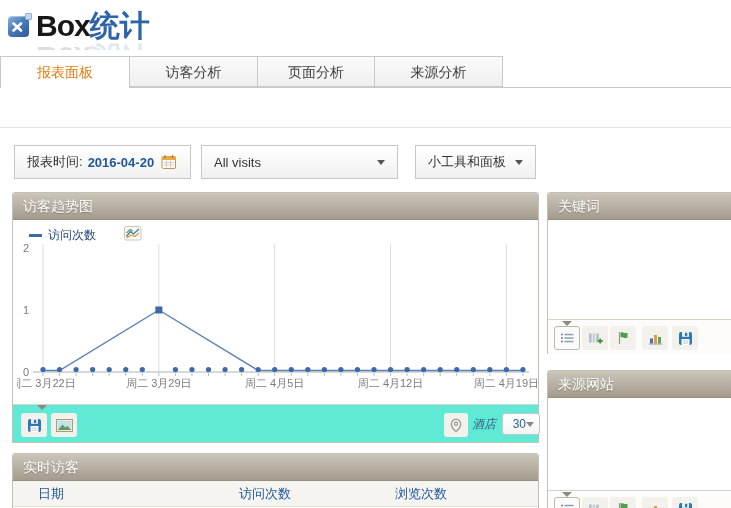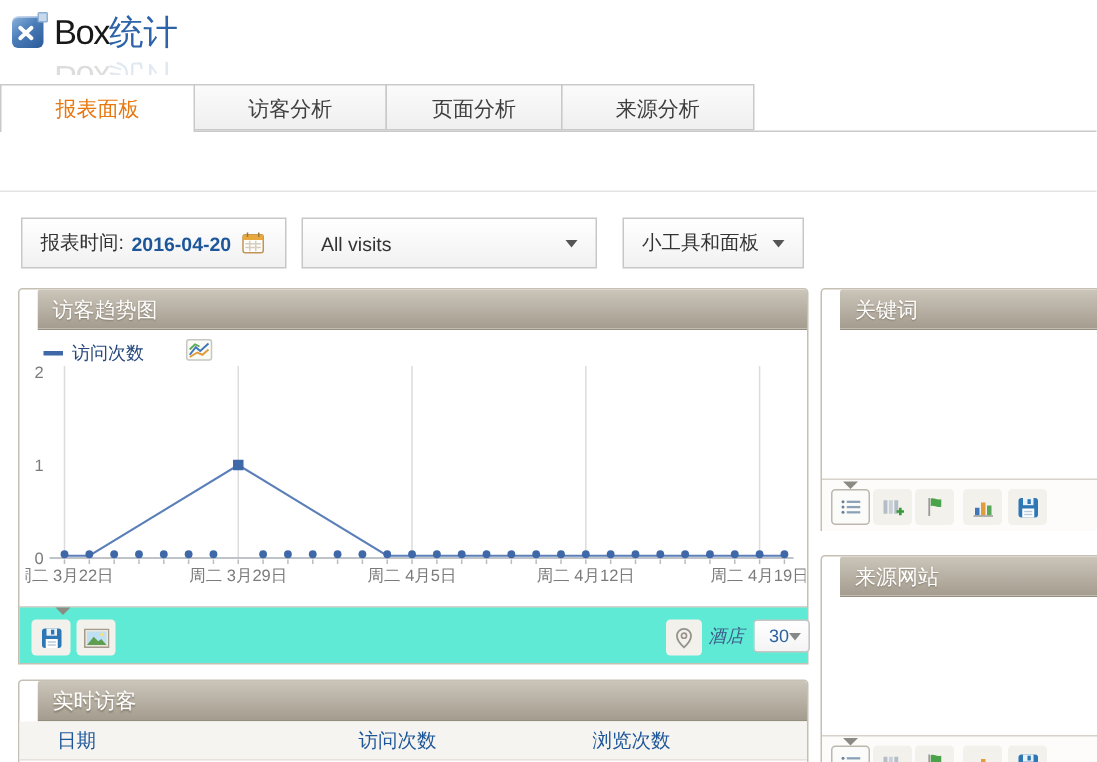--- a/index.html
+++ b/index.html
@@ -7,21 +7,21 @@
     font-family:"Liberation Sans","DejaVu Sans",sans-serif; }
 
   
   .logo { position:absolute; left:8px; top:6px; display:flex; align-items:center; z-index:5; }
   .logo-badge { width:21px; height:21px; border-radius:4px; position:relative;
     background:linear-gradient(140deg,#8db3de 0%,#4a7cb8 45%,#2c5a99 100%);
     box-shadow:inset 0 1px 0 rgba(255,255,255,.4); }
   .logo-badge svg { position:absolute; left:0; top:0; }
   .logo-corner { position:absolute; right:-3px; top:-3px; width:7px; height:7px;
     background:#c7d9ec; border:1px solid #8fb0d2; border-radius:1px; }
-  .logo-text { margin-left:7px; font-size:23px; font-weight:normal; color:#181818; letter-spacing:-1px; }
+  .logo-text { margin-left:7px; font-size:30px; font-weight:bold; color:#181818; letter-spacing:-1px; }
   .logo-text .zh { color:#2d64a8; letter-spacing:0; }
   .logo-mirror { position:absolute; left:8px; top:36px; height:14px; overflow:hidden;
     opacity:.14; pointer-events:none; }
   .logo-mirror .inner { transform:scaleY(-1); display:flex; align-items:center; }
 
   
   .tab-underline { position:absolute; left:0; top:87px; width:731px; height:1px; background:#c9c9c9; }
   .tab { position:absolute; top:56px; height:31px; line-height:30px; text-align:center;
     font-size:14px; color:#3f3f3f; background:linear-gradient(#fbfbfb,#efefef);
     border:1px solid #c9c9c9; z-index:2; cursor:pointer; }
@@ -34,21 +34,21 @@
     background:linear-gradient(#ffffff,#f1f1f1); font-size:13px; color:#333;
     display:flex; align-items:center; padding:0 12px; cursor:pointer; }
   .tbtn .date-val { color:#1e5799; font-weight:bold; margin:0 7px 0 5px; }
   .caret { width:0; height:0; border-left:4px solid transparent; border-right:4px solid transparent;
     border-top:5px solid #555; }
 
   
   .panel { position:absolute; background:#fff; border:1px solid #c6c0b4; border-radius:3px 3px 0 0; }
   .panel-header { height:27px; line-height:26px; padding:0 10px; color:#fff; font-size:14px;
     background:linear-gradient(#cbc5ba,#a49c8e); border-bottom:1px solid #958d7d;
-    text-shadow:0 1px 1px rgba(80,70,50,.45); border-radius:2px 2px 0 0;margin-left:12px; }
+    text-shadow:0 1px 1px rgba(80,70,50,.45); border-radius:2px 2px 0 0; }
 
   .trend-body { position:relative; height:186px; }
   .legend { position:absolute; left:16px; top:6px; display:flex; align-items:center;
     font-size:12px; color:#25477b; }
   .legend-dash { width:13px; height:3px; background:#3f68a8; margin-right:6px; }
   .legend-icon { margin-left:28px; cursor:pointer; }
   #trend-svg { position:absolute; left:4px; top:10px; }
 
   .graph-footer { position:absolute; left:0; bottom:0; width:100%; height:38px;
     border-top:1px solid #d8d3ca; background:#5eead4; }

